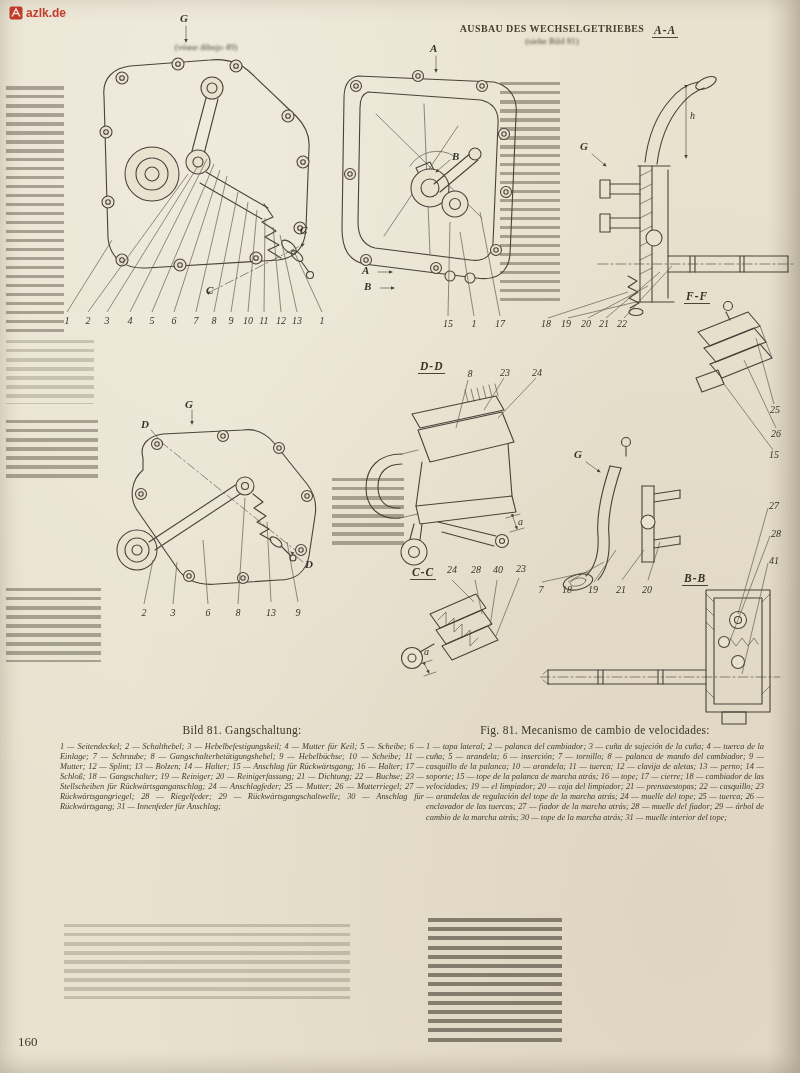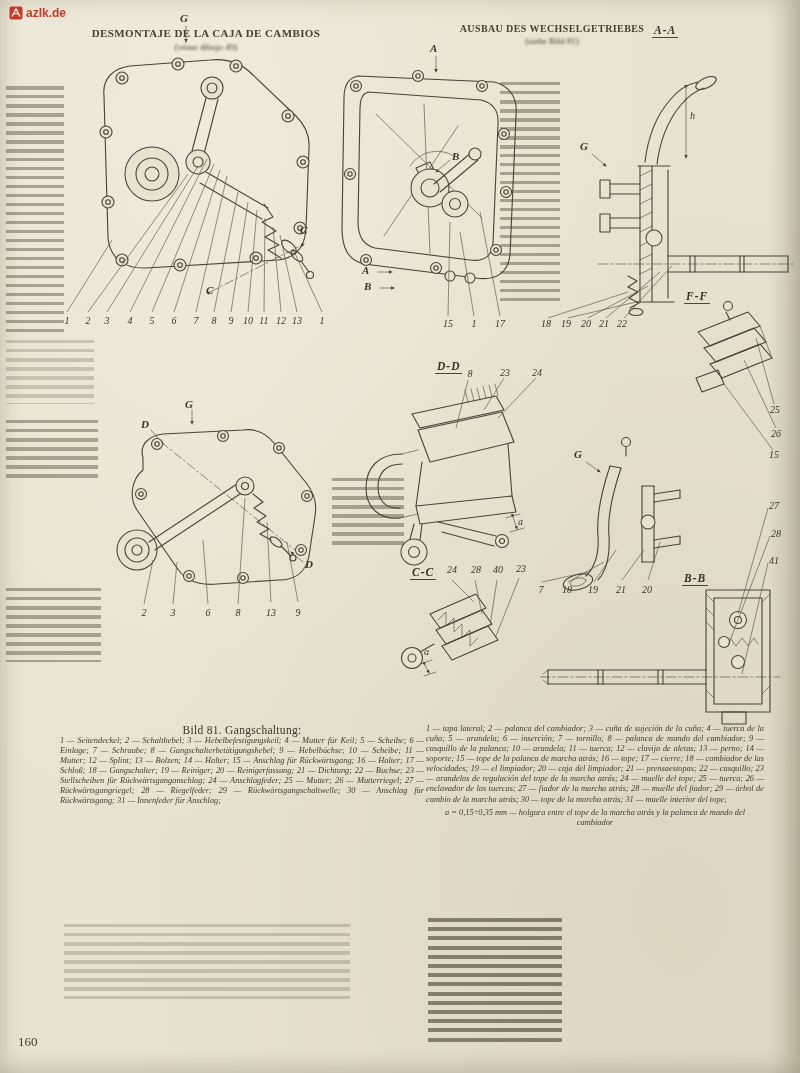--- a/index.html
+++ b/index.html
@@ -21,21 +21,21 @@
   .txtlines{position:absolute;opacity:.8;filter:blur(.55px);
     background-image:repeating-linear-gradient(180deg, rgba(70,63,50,.52) 0 3.5px, rgba(70,63,50,0) 3.5px 9px);}
   .txtlines.faint{opacity:.42;}
   .txtlines.dense{opacity:.9;
     background-image:repeating-linear-gradient(180deg, rgba(58,52,40,.62) 0 4px, rgba(58,52,40,0) 4px 9.2px);}
   .callout{position:absolute;font-style:italic;font-size:10px;width:16px;text-align:center;color:#38332a;}
   .seclabel{position:absolute;font-style:italic;font-weight:bold;font-size:11px;color:#38332a;}
   .dimlabel{position:absolute;font-style:italic;font-size:10px;color:#38332a;}
   .sectitle{position:absolute;font-style:italic;font-weight:bold;font-size:11.5px;letter-spacing:1px;
             color:#38332a;border-bottom:1px solid #4a443a;padding:0 2px 1px;}
-  .cap-title{font-size:11.5px;text-align:center;letter-spacing:.3px;color:#3a352b;}
+  .cap-title{font-size:11.5px;text-align:center;letter-spacing:.3px;margin-bottom:6px;color:#3a352b;}
   .cap-body{font-size:8.4px;line-height:1.2;text-align:justify;font-style:italic;color:#413b30;}
   .cap-note{font-size:8.4px;line-height:1.2;text-align:center;font-style:italic;color:#413b30;margin-top:3px;padding:0 14px;}
   .footerno{font-size:13px;color:#3c372e;}
   svg .ln{fill:none;stroke:#48423a;stroke-width:1.1;stroke-linecap:round;stroke-linejoin:round;}
   svg .tn{fill:none;stroke:#48423a;stroke-width:.6;stroke-linecap:round;}
   svg .ld{fill:none;stroke:#5a5347;stroke-width:.65;}
   svg .hl{fill:#e9e2cf;stroke:#48423a;stroke-width:1.05;}
 </style>
 </head>
 <body>
@@ -43,21 +43,20 @@
 <div class="page">
 
   <div class="abs" style="left:9px;top:6px;display:flex;align-items:center;gap:3px">
     <svg width="14" height="14" viewBox="0 0 14 14">
       <rect x="0.5" y="0.5" width="13" height="13" rx="2" fill="#c23b2a"></rect>
       <path d="M3,10.5 L7,3 L11,10.5 M4.8,7.6 L9.2,7.6" stroke="#f4ece0" stroke-width="1.4" fill="none"></path>
     </svg>
     <span style="color:#c23b2a;font-family:'Liberation Sans',sans-serif;font-weight:bold;font-size:12px">azlk.de</span>
   </div>
 
-  <div class="abs h-title" style="left:60px;top:27px;width:292px">DESMONTAJE DE LA CAJA DE CAMBIOS</div>
   <div class="abs h-sub" style="left:60px;top:42px;width:292px">(véase dibujo 49)</div>
   <div class="abs h-title" style="left:452px;top:23px;width:200px;font-size:10px">AUSBAU DES WECHSELGETRIEBES</div>
   <div class="abs h-sub" style="left:452px;top:36px;width:200px">(siehe Bild 81)</div>
   <div class="sectitle" style="left:652px;top:24px">A-A</div>
 
   <div class="txtlines" style="left:6px;top:86px;width:58px;height:246px"></div>
   <div class="txtlines" style="left:500px;top:82px;width:60px;height:224px"></div>
   <div class="txtlines faint" style="left:6px;top:340px;width:88px;height:64px"></div>
   <div class="txtlines" style="left:6px;top:420px;width:92px;height:62px"></div>
   <div class="txtlines" style="left:6px;top:588px;width:95px;height:74px"></div>
@@ -324,21 +323,21 @@
         <line class="ln" x1="124" y1="176" x2="176" y2="190"></line>
       <circle class="hl" cx="184" cy="185" r="6.5"></circle>
         <circle class="ln" cx="184" cy="185" r="2.5"></circle>
       <line class="tn" x1="188" y1="162" x2="202" y2="158"></line>
         <line class="tn" x1="192" y1="176" x2="206" y2="172"></line>
       <line class="tn" x1="195" y1="161" x2="199" y2="173" marker-start="url(#ah4)" marker-end="url(#ah4)"></line>
       <line class="ld" x1="138" y1="72" x2="150" y2="24"></line>
       <line class="ld" x1="166" y1="54" x2="186" y2="22"></line>
       <line class="ld" x1="180" y1="62" x2="218" y2="22"></line>
     </svg>
-    <span class="sectitle" style="left:117px;top:4px">D-D</span>
+    <span class="sectitle" style="left:100px;top:4px">D-D</span>
     <span class="callout" style="left:144px;top:12px">8</span>
     <span class="callout" style="left:179px;top:11px">23</span>
     <span class="callout" style="left:211px;top:11px">24</span>
     <span class="dimlabel" style="left:200px;top:160px">a</span>
   </div>
 
   <div class="abs" style="left:520px;top:430px;width:190px;height:172px">
     <svg class="abs" style="left:0;top:0" width="190" height="172" viewBox="0 0 190 172">
       <defs>
           <marker id="ah5" markerWidth="7" markerHeight="7" refX="5" refY="3" orient="auto">
@@ -504,19 +503,19 @@
     <span class="callout" style="left:228px;top:34px">28</span>
     <span class="callout" style="left:226px;top:61px">41</span>
   </div>
 
   <div class="abs" style="left:60px;top:724px;width:364px">
     <div class="cap-title">Bild 81. Gangschaltung:</div>
     <div class="cap-body">1 — Seitendeckel; 2 — Schalthebel; 3 — Hebelbefestigungskeil; 4 — Mutter für Keil; 5 — Scheibe; 6 — Einlage; 7 — Schraube; 8 — Gangschalterbetätigungshebel; 9 — Hebelbüchse; 10 — Scheibe; 11 — Mutter; 12 — Splint; 13 — Bolzen; 14 — Halter; 15 — Anschlag für Rückwärtsgang; 16 — Halter; 17 — Schloß; 18 — Gangschalter; 19 — Reiniger; 20 — Reinigerfassung; 21 — Dichtung; 22 — Buchse; 23 — Stellscheiben für Rückwärtsganganschlag; 24 — Anschlagfeder; 25 — Mutter; 26 — Mutterriegel; 27 — Rückwärtsgangriegel; 28 — Riegelfeder; 29 — Rückwärtsgangschaltwelle; 30 — Anschlag für Rückwärtsgang; 31 — Innenfeder für Anschlag;</div>
   </div>
 
   <div class="abs" style="left:426px;top:724px;width:338px">
+    <div class="cap-title">Fig. 81. Mecanismo de cambio de velocidades:</div>
     <div class="cap-body">1 — tapa lateral; 2 — palanca del cambiador; 3 — cuña de sujeción de la cuña; 4 — tuerca de la cuña; 5 — arandela; 6 — inserción; 7 — tornillo; 8 — palanca de mando del cambiador; 9 — casquillo de la palanca; 10 — arandela; 11 — tuerca; 12 — clavija de aletas; 13 — perno; 14 — soporte; 15 — tope de la palanca de marcha atrás; 16 — tope; 17 — cierre; 18 — cambiador de las velocidades; 19 — el limpiador; 20 — caja del limpiador; 21 — prensaestopas; 22 — casquillo; 23 — arandelas de regulación del tope de la marcha atrás; 24 — muelle del tope; 25 — tuerca; 26 — enclavador de las tuercas; 27 — fiador de la marcha atrás; 28 — muelle del fiador; 29 — árbol de cambio de la marcha atrás; 30 — tope de la marcha atrás; 31 — muelle interior del tope;</div>
-    <div class="cap-note">a = 0,15÷0,35 mm — holgura entre el tope de la marcha atrás y la palanca de mando del cambiador</div>
   </div>
 
   <div class="abs footerno" style="left:18px;top:1034px">160</div>
 
 </div>
 
 </body></html>

